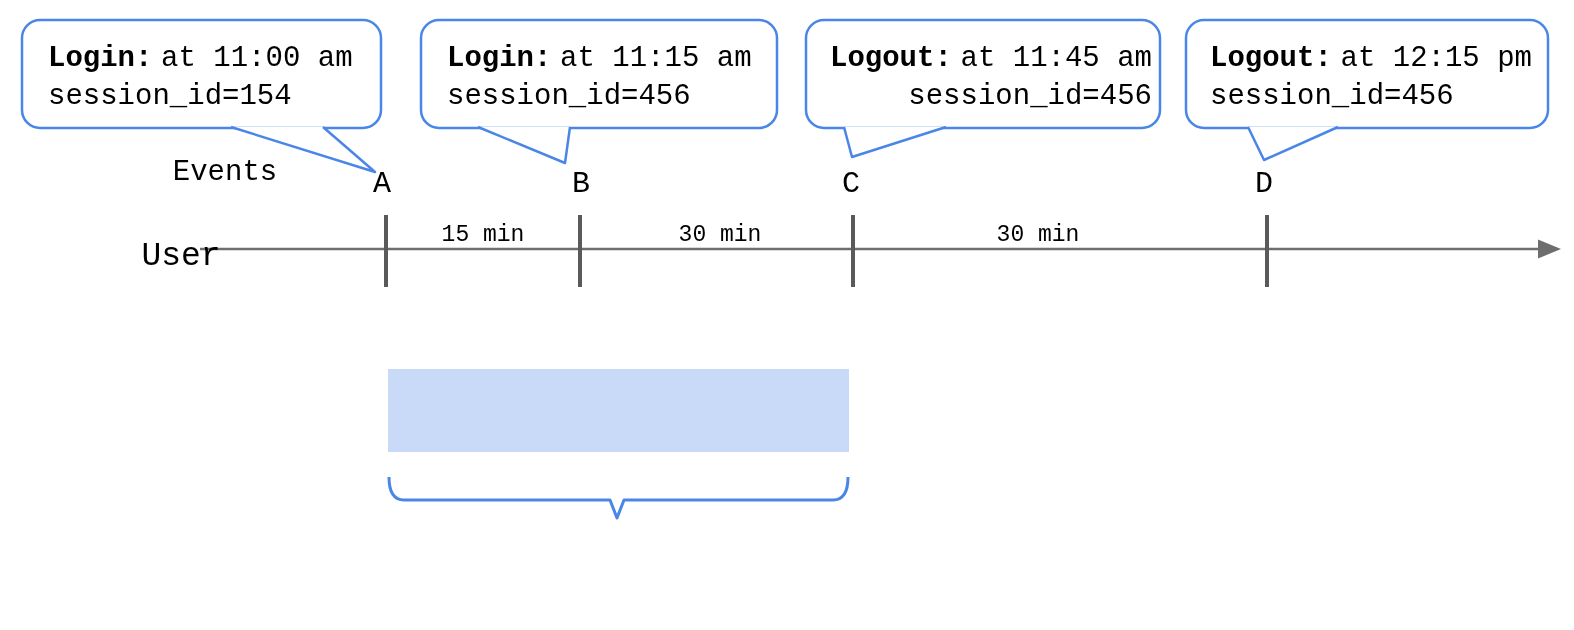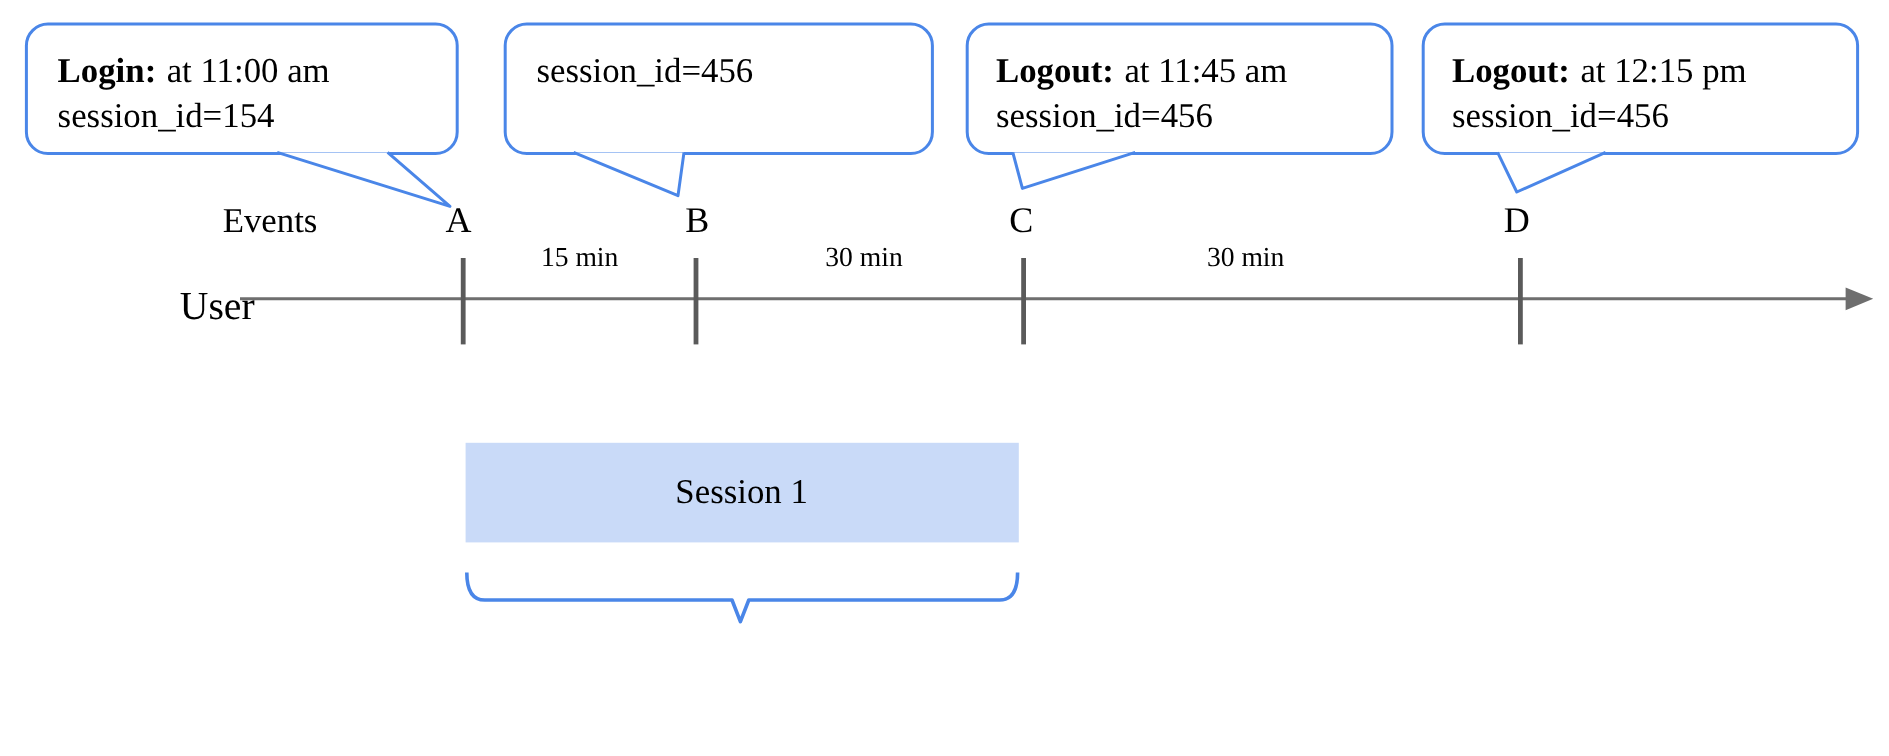--- a/index.html
+++ b/index.html
@@ -1,21 +1,21 @@
 <!DOCTYPE html>
 <html style="--page-bg: #ffffff; --text: #000000; --callout-border: #4a86e8; --session-fill: #c9daf8; --brace: #4a86e8; --line: #6e6e6e; --tick: #5a5a5a;"><head>
 <meta charset="utf-8">
 <style>
   html, body { margin: 0; padding: 0; background: #ffffff; }
   #canvas {
     position: relative;
     width: 1574px;
     height: 550px;
     background: var(--page-bg, #fff);
-    font-family: Liberation Serif, serif;
+    font-family: Liberation Mono, monospace;
     color: var(--text, #000);
     overflow: hidden;
     border-radius: 12px;
   }
   #shapes { position: absolute; left: 0; top: 0; }
 
   
   .bubble { fill: #ffffff; stroke: var(--callout-border); stroke-width: 2.5; }
   .tail   { fill: #ffffff; stroke: var(--callout-border); stroke-width: 2.5; stroke-linejoin: round; }
   .tline  { stroke: var(--line); stroke-width: 2.5; fill: none; }
@@ -26,21 +26,21 @@
 
   
   .abs { position: absolute; white-space: nowrap; }
   .ctr { transform: translate(-50%, -50%); }
   .callout-text { font-size: 29px; line-height: 38px; }
   .callout-text b { font-weight: bold; }
   .t-time { margin-left: 0.30em; }
   .events-label { font-size: 29px; }
   .user-label { font-size: 33px; margin-left: 48px; }
   .event-letter { font-size: 30px; }
-  .interval-label { font-size: 23px; }
+  .interval-label { font-size: 23px; margin-top: 20px; }
   .session-box-label { font-size: 29px; }
   .session-length-label { font-size: 30px; }
 </style>
 </head>
 <body>
 
 <div id="canvas">
 
   <svg id="shapes" width="1574" height="630" viewBox="0 0 1574 630">
 
@@ -68,40 +68,40 @@
 
     <path class="brace" d="M 389,477 Q 389,500 404,500 L 610,500 L 617,518 L 624,500 L 833,500 Q 848,500 848,477"></path>
   </svg>
 
   <div class="abs callout-text" style="left:48px; top:40px;">
     <div><b>Login:</b><span class="t-time">at 11:00 am</span></div>
     <div>session_id=154</div>
   </div>
 
   <div class="abs callout-text" style="left:447px; top:40px;">
+    <div><b>Login:</b><span class="t-time">at 11:15 am</span></div>
     <div>session_id=456</div>
   </div>
 
-  <div class="abs callout-text" style="left:830px; top:40px;">
+  <div class="abs callout-text" style="left:830px; top:40px;text-align:right;">
     <div><b>Logout:</b><span class="t-time">at 11:45 am</span></div>
     <div>session_id=456</div>
   </div>
 
   <div class="abs callout-text" style="left:1210px; top:40px;">
     <div><b>Logout:</b><span class="t-time">at 12:15 pm</span></div>
     <div>session_id=456</div>
   </div>
 
-  <div class="abs ctr events-label" style="left:225px; top:185px;">Events</div>
+  <div class="abs ctr events-label" style="left:225px; top:172px;">Events</div>
   <div class="abs ctr user-label" style="left:133px; top:256px;">User</div>
 
   <div class="abs ctr event-letter" style="left:382px;  top:184px;">A</div>
   <div class="abs ctr event-letter" style="left:581px;  top:184px;">B</div>
   <div class="abs ctr event-letter" style="left:851px;  top:184px;">C</div>
   <div class="abs ctr event-letter" style="left:1264px; top:184px;">D</div>
 
   <div class="abs ctr interval-label" style="left:483px;  top:215px;">15 min</div>
   <div class="abs ctr interval-label" style="left:720px;  top:215px;">30 min</div>
   <div class="abs ctr interval-label" style="left:1038px; top:215px;">30 min</div>
 
-  <div class="abs ctr session-box-label" style="left:618px; top:411px;">Session 1</div>
 
 </div>
 
 </body></html>

